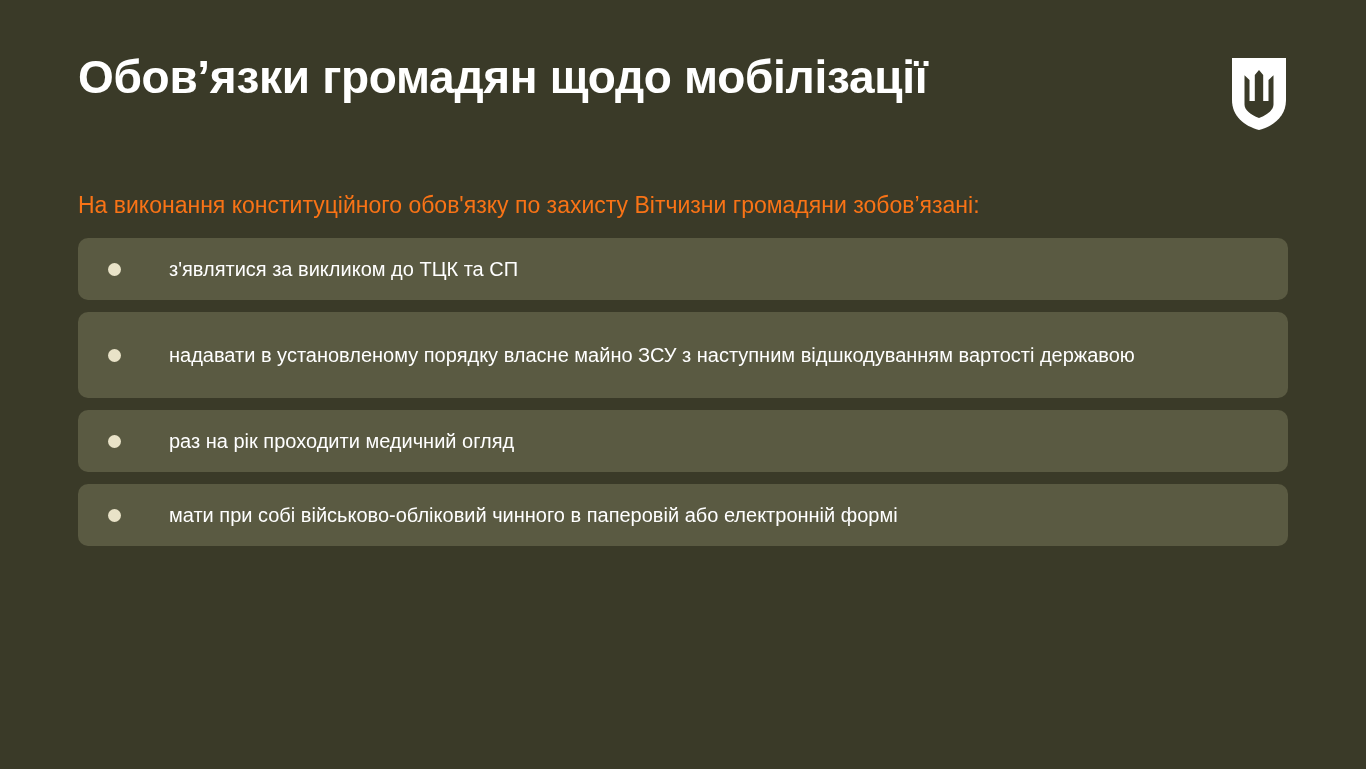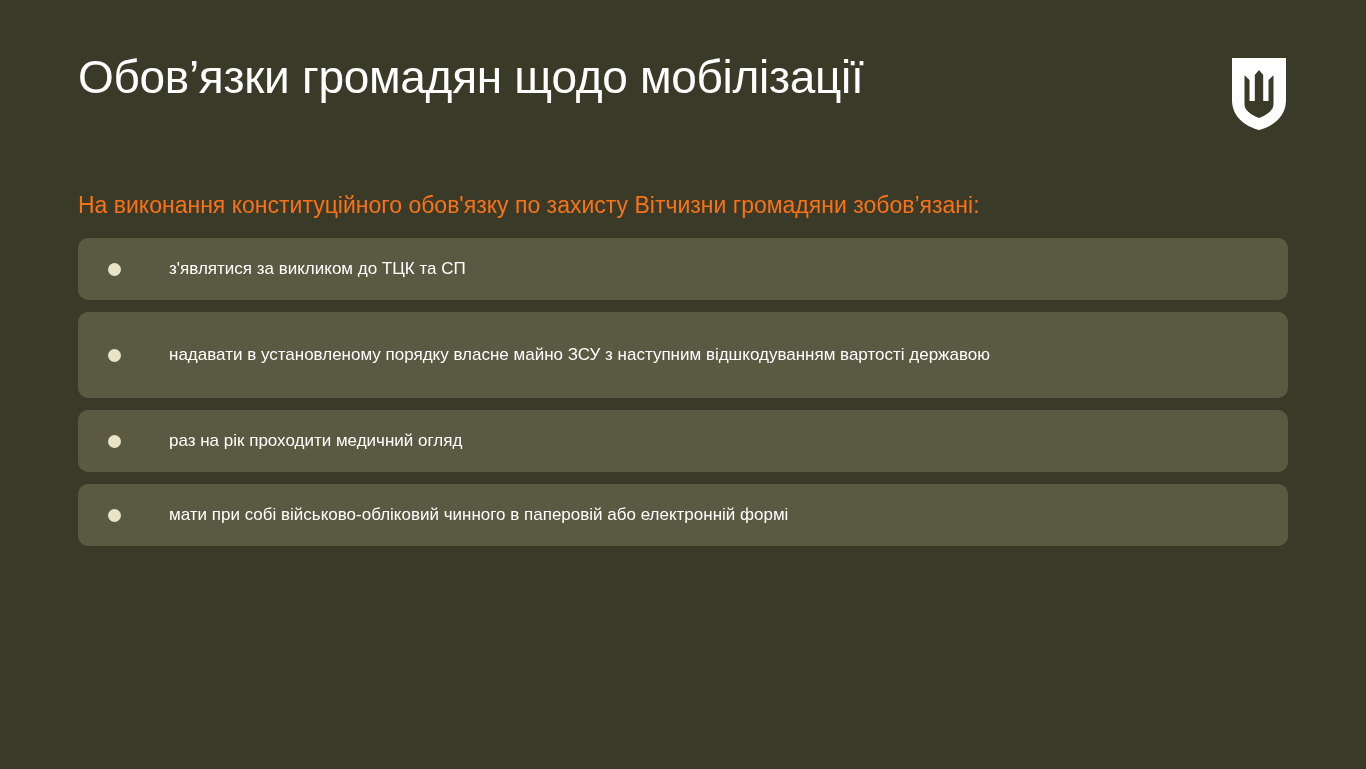--- a/index.html
+++ b/index.html
@@ -25,21 +25,21 @@
     top: 52px;
     left: 78px;
     right: 78px;
     height: 90px;
     display: flex;
     align-items: flex-start;
     justify-content: space-between;
   }
   .slide-title {
     font-size: 46px;
-    font-weight: normal;
+    font-weight: bold;
     color: #ffffff;
     letter-spacing: -0.3px;
     line-height: 1.1;
     margin: 0;
     white-space: nowrap;
   }
   .emblem {
     width: 58px;
     height: 76px;
     flex: 0 0 auto;
@@ -83,21 +83,21 @@
   }
   .bullet {
     width: 13px;
     height: 13px;
     border-radius: 50%;
     background: #e9e3c8;
     flex: 0 0 auto;
     margin-right: 48px;
   }
   .item-text {
-    font-size: 17px;
+    font-size: 20px;
     color: #ffffff;
     line-height: 1.45;
     font-weight: 500;
   }
 </style>
 </head>
 <body>
 
 <div class="slide">
 

